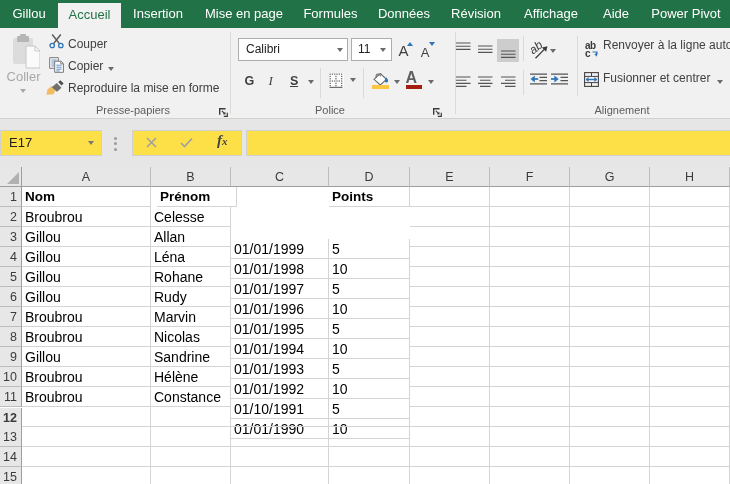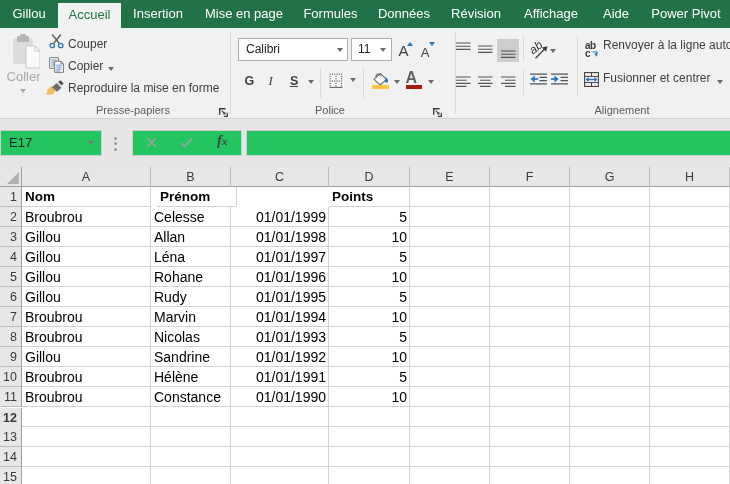--- a/index.html
+++ b/index.html
@@ -13,27 +13,27 @@
 #ribbon { position:absolute; left:0; top:28px; width:730px; height:91px; background:#f2f1f1; border-bottom:1px solid #d5d2cd; }
 .gsep { position:absolute; top:4px; width:1px; height:82px; background:#dcdad6; }
 .glabel { position:absolute; top:76px; height:14px; font-size:11px; color:#5c5c5c; text-align:center; }
 .rtext { font-size:12px; color:#404040; white-space:nowrap; }
 .combo { position:absolute; background:#fff; border:1px solid #adadad; font-size:12px; color:#222; }
 .selbox { position:absolute; background:#cdcdcd; }
 .icon { position:absolute; } .icon svg { display:block; }
 .ddarrow { position:absolute; width:0; height:0; border-left:3px solid transparent; border-right:3px solid transparent; border-top:4px solid #6a6a6a; }
 
 #fbar { position:absolute; left:0; top:119px; width:730px; height:48px; background:#e6e6e6; }
-.fbox { position:absolute; background:#22c55e; border:1px solid #d0d0d0; }
+.fbox { position:absolute; background:#fde047; border:1px solid #d0d0d0; }
 
 #grid { position:absolute; left:0; top:167px; width:730px; height:317px; background:#fff; }
 .chead { position:absolute; top:0px; height:20px; background:#e7e7e7; border-right:1px solid #bcbcbc; border-bottom:1px solid #9e9e9e; color:#3b3b3b; font-size:12.5px; text-align:center; line-height:20px; }
 .rhead { position:absolute; left:0; width:22px; background:#e7e7e7; border-right:1px solid #9e9e9e; border-bottom:1px solid #bcbcbc; color:#3b3b3b; font-size:12.5px; text-align:right; padding-right:4px; }
 .cell { position:absolute; height:20px; border-right:1px solid #d4d4d4; border-bottom:1px solid #d4d4d4; font-size:14px; color:#000; line-height:20.5px; padding:0 2px 0 3px; white-space:nowrap; overflow:visible; }
-.cell.num { text-align:right; }
+.cell.num { text-align:left;margin-top:32px; }
 .cell.b { font-weight:bold; font-size:13.5px; }
 </style>
 </head>
 <body>
 <div id="app">
   <div id="tabbar">
       <div class="tab" style="left: 0px; width: 58px;">Gillou</div>
       <div class="tab active" style="left: 58px; width: 63px;">Accueil</div>
       <div class="tab" style="left: 121px; width: 74px;">Insertion</div>
       <div class="tab" style="left: 195px; width: 98px;">Mise en page</div>
@@ -378,21 +378,21 @@
       <div class="cell" style="left: 22px; top: 180px; width: 129px;">Gillou</div>
       <div class="cell" style="left: 151px; top: 180px; width: 80px;">Sandrine</div>
       <div class="cell num" style="left: 231px; top: 180px; width: 98px;">01/01/1992</div>
       <div class="cell num" style="left: 329px; top: 180px; width: 81px;">10</div>
       <div class="cell" style="left: 410px; top: 180px; width: 80px;"></div>
       <div class="cell" style="left: 490px; top: 180px; width: 80px;"></div>
       <div class="cell" style="left: 570px; top: 180px; width: 80px;"></div>
       <div class="cell" style="left: 650px; top: 180px; width: 80px;"></div>
       <div class="cell" style="left: 22px; top: 200px; width: 129px;">Broubrou</div>
       <div class="cell" style="left: 151px; top: 200px; width: 80px;">Hélène</div>
-      <div class="cell num" style="left: 231px; top: 200px; width: 98px;">01/01/1991</div>
+      <div class="cell num" style="left: 231px; top: 200px; width: 98px;">01/10/1991</div>
       <div class="cell num" style="left: 329px; top: 200px; width: 81px;">5</div>
       <div class="cell" style="left: 410px; top: 200px; width: 80px;"></div>
       <div class="cell" style="left: 490px; top: 200px; width: 80px;"></div>
       <div class="cell" style="left: 570px; top: 200px; width: 80px;"></div>
       <div class="cell" style="left: 650px; top: 200px; width: 80px;"></div>
       <div class="cell" style="left: 22px; top: 220px; width: 129px;">Broubrou</div>
       <div class="cell" style="left: 151px; top: 220px; width: 80px;">Constance</div>
       <div class="cell num" style="left: 231px; top: 220px; width: 98px;">01/01/1990</div>
       <div class="cell num" style="left: 329px; top: 220px; width: 81px;">10</div>
       <div class="cell" style="left: 410px; top: 220px; width: 80px;"></div>

